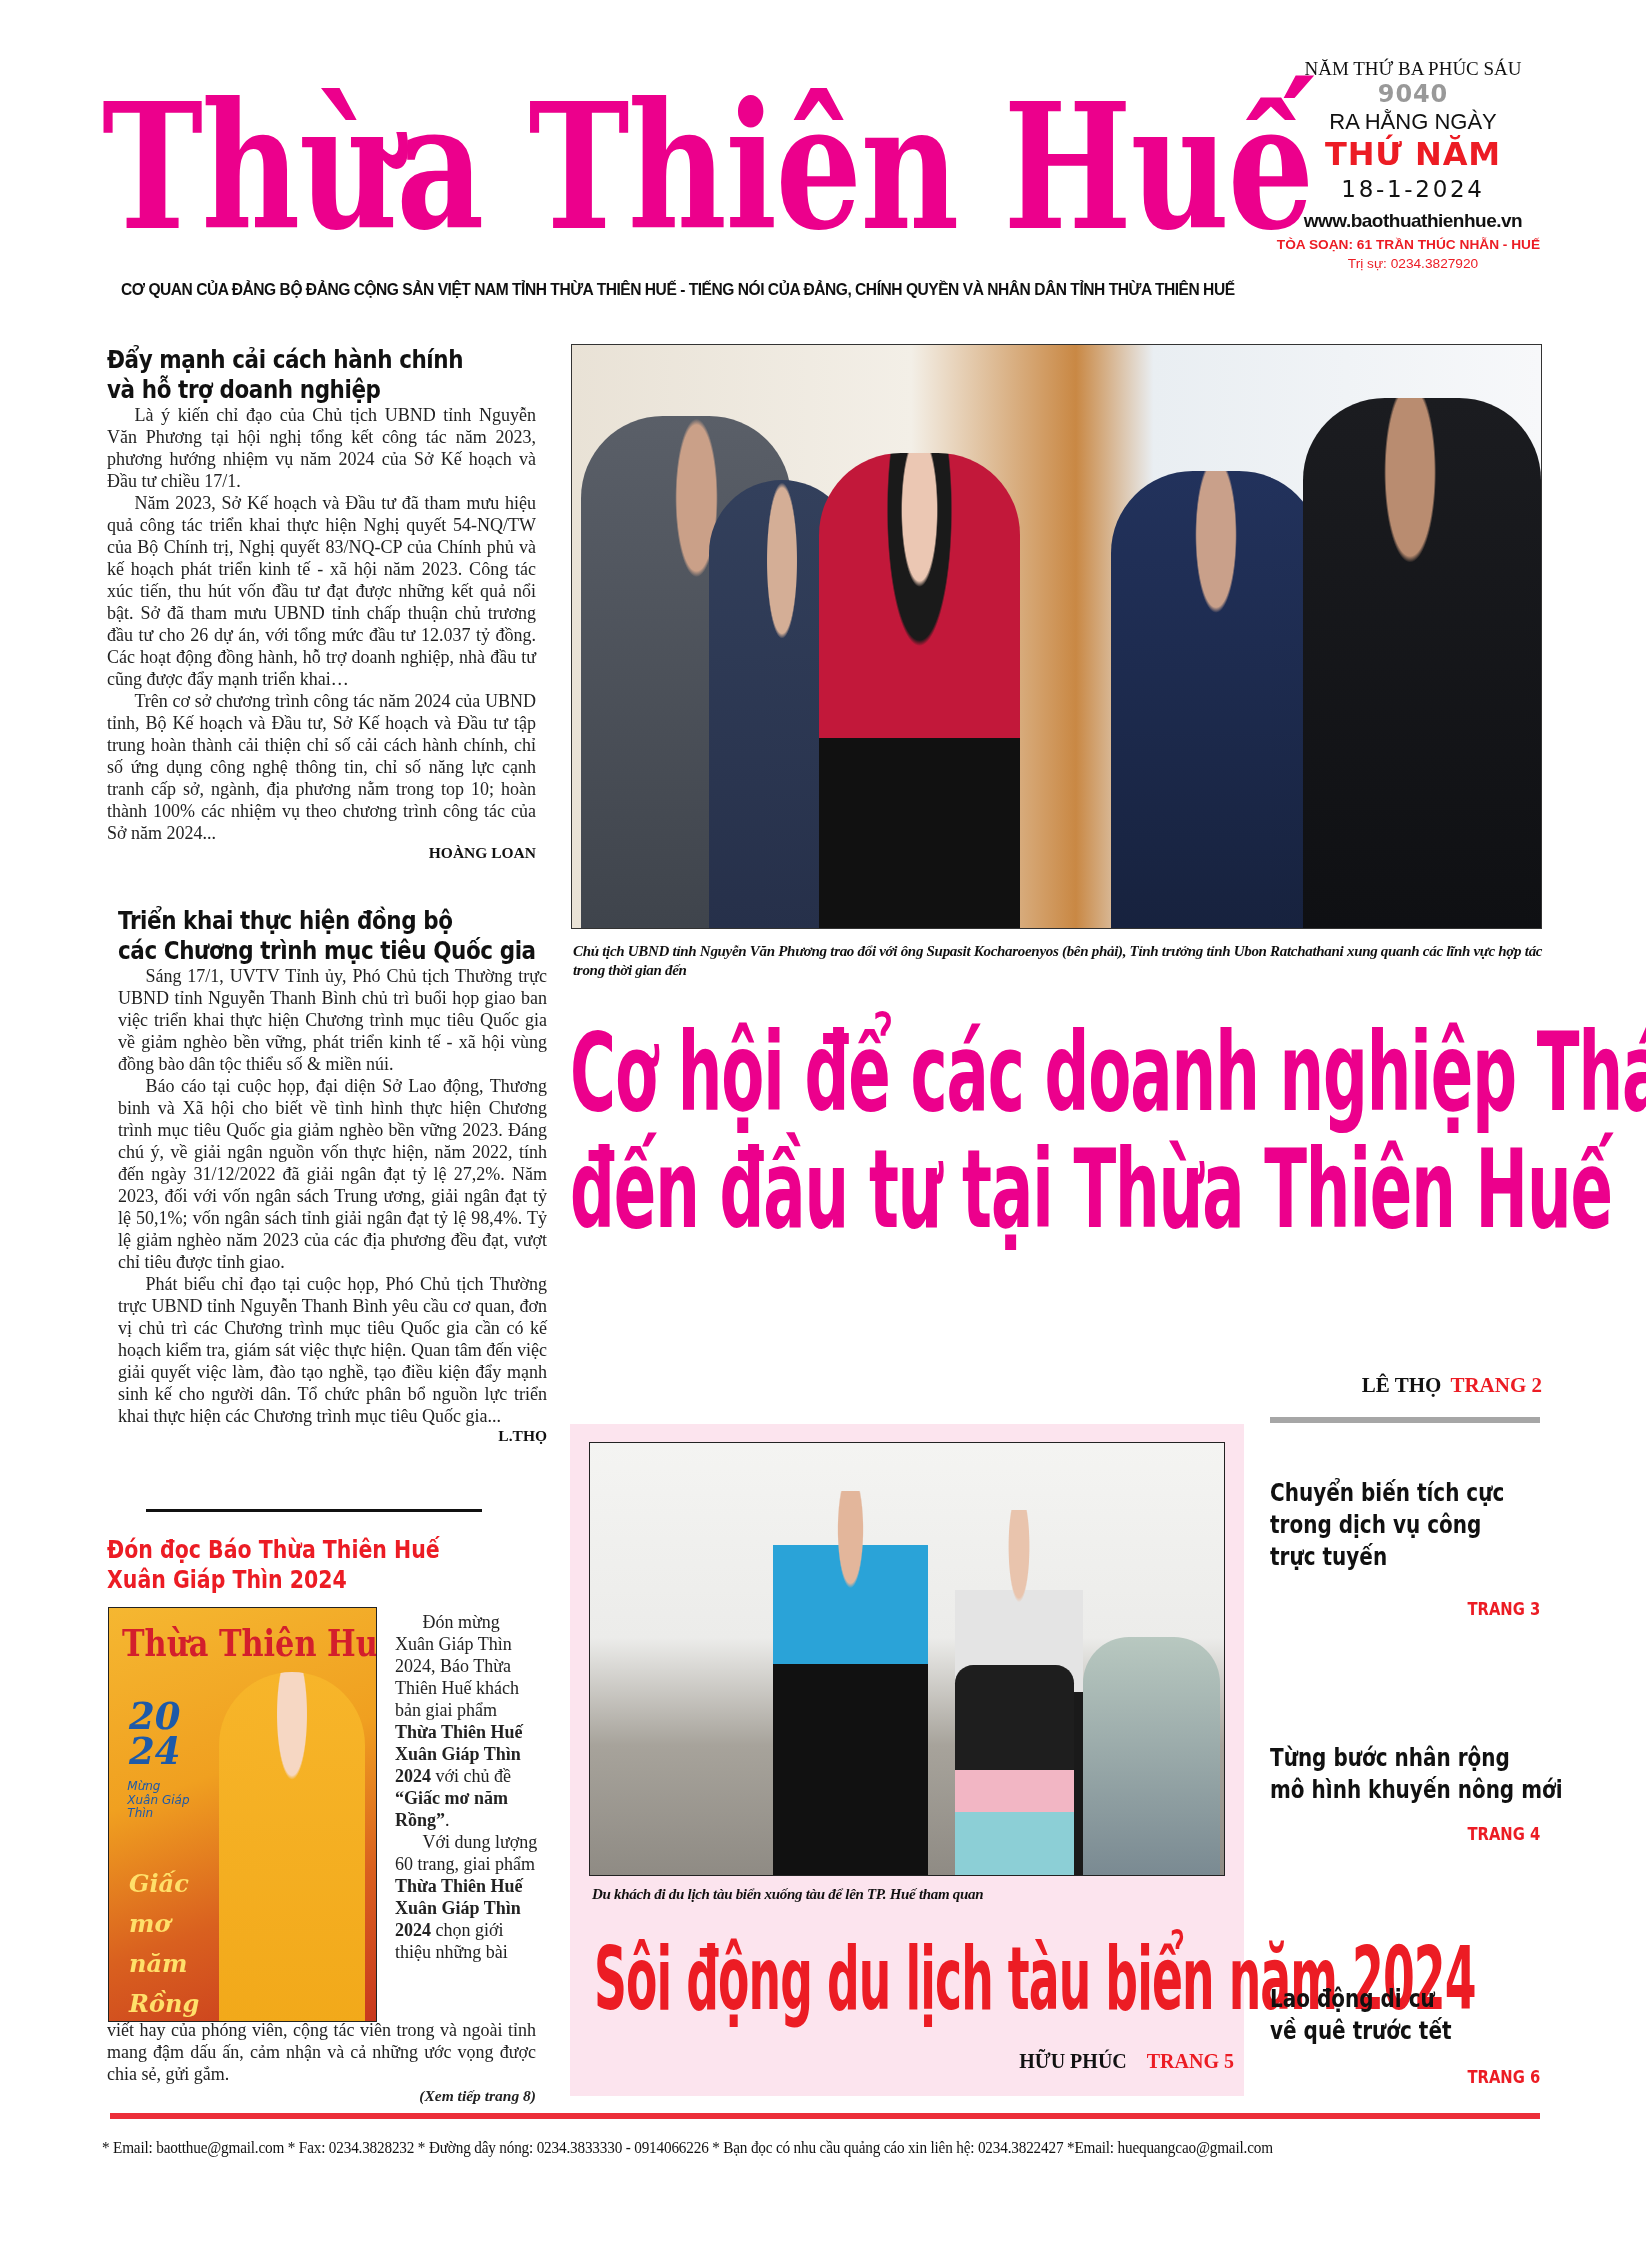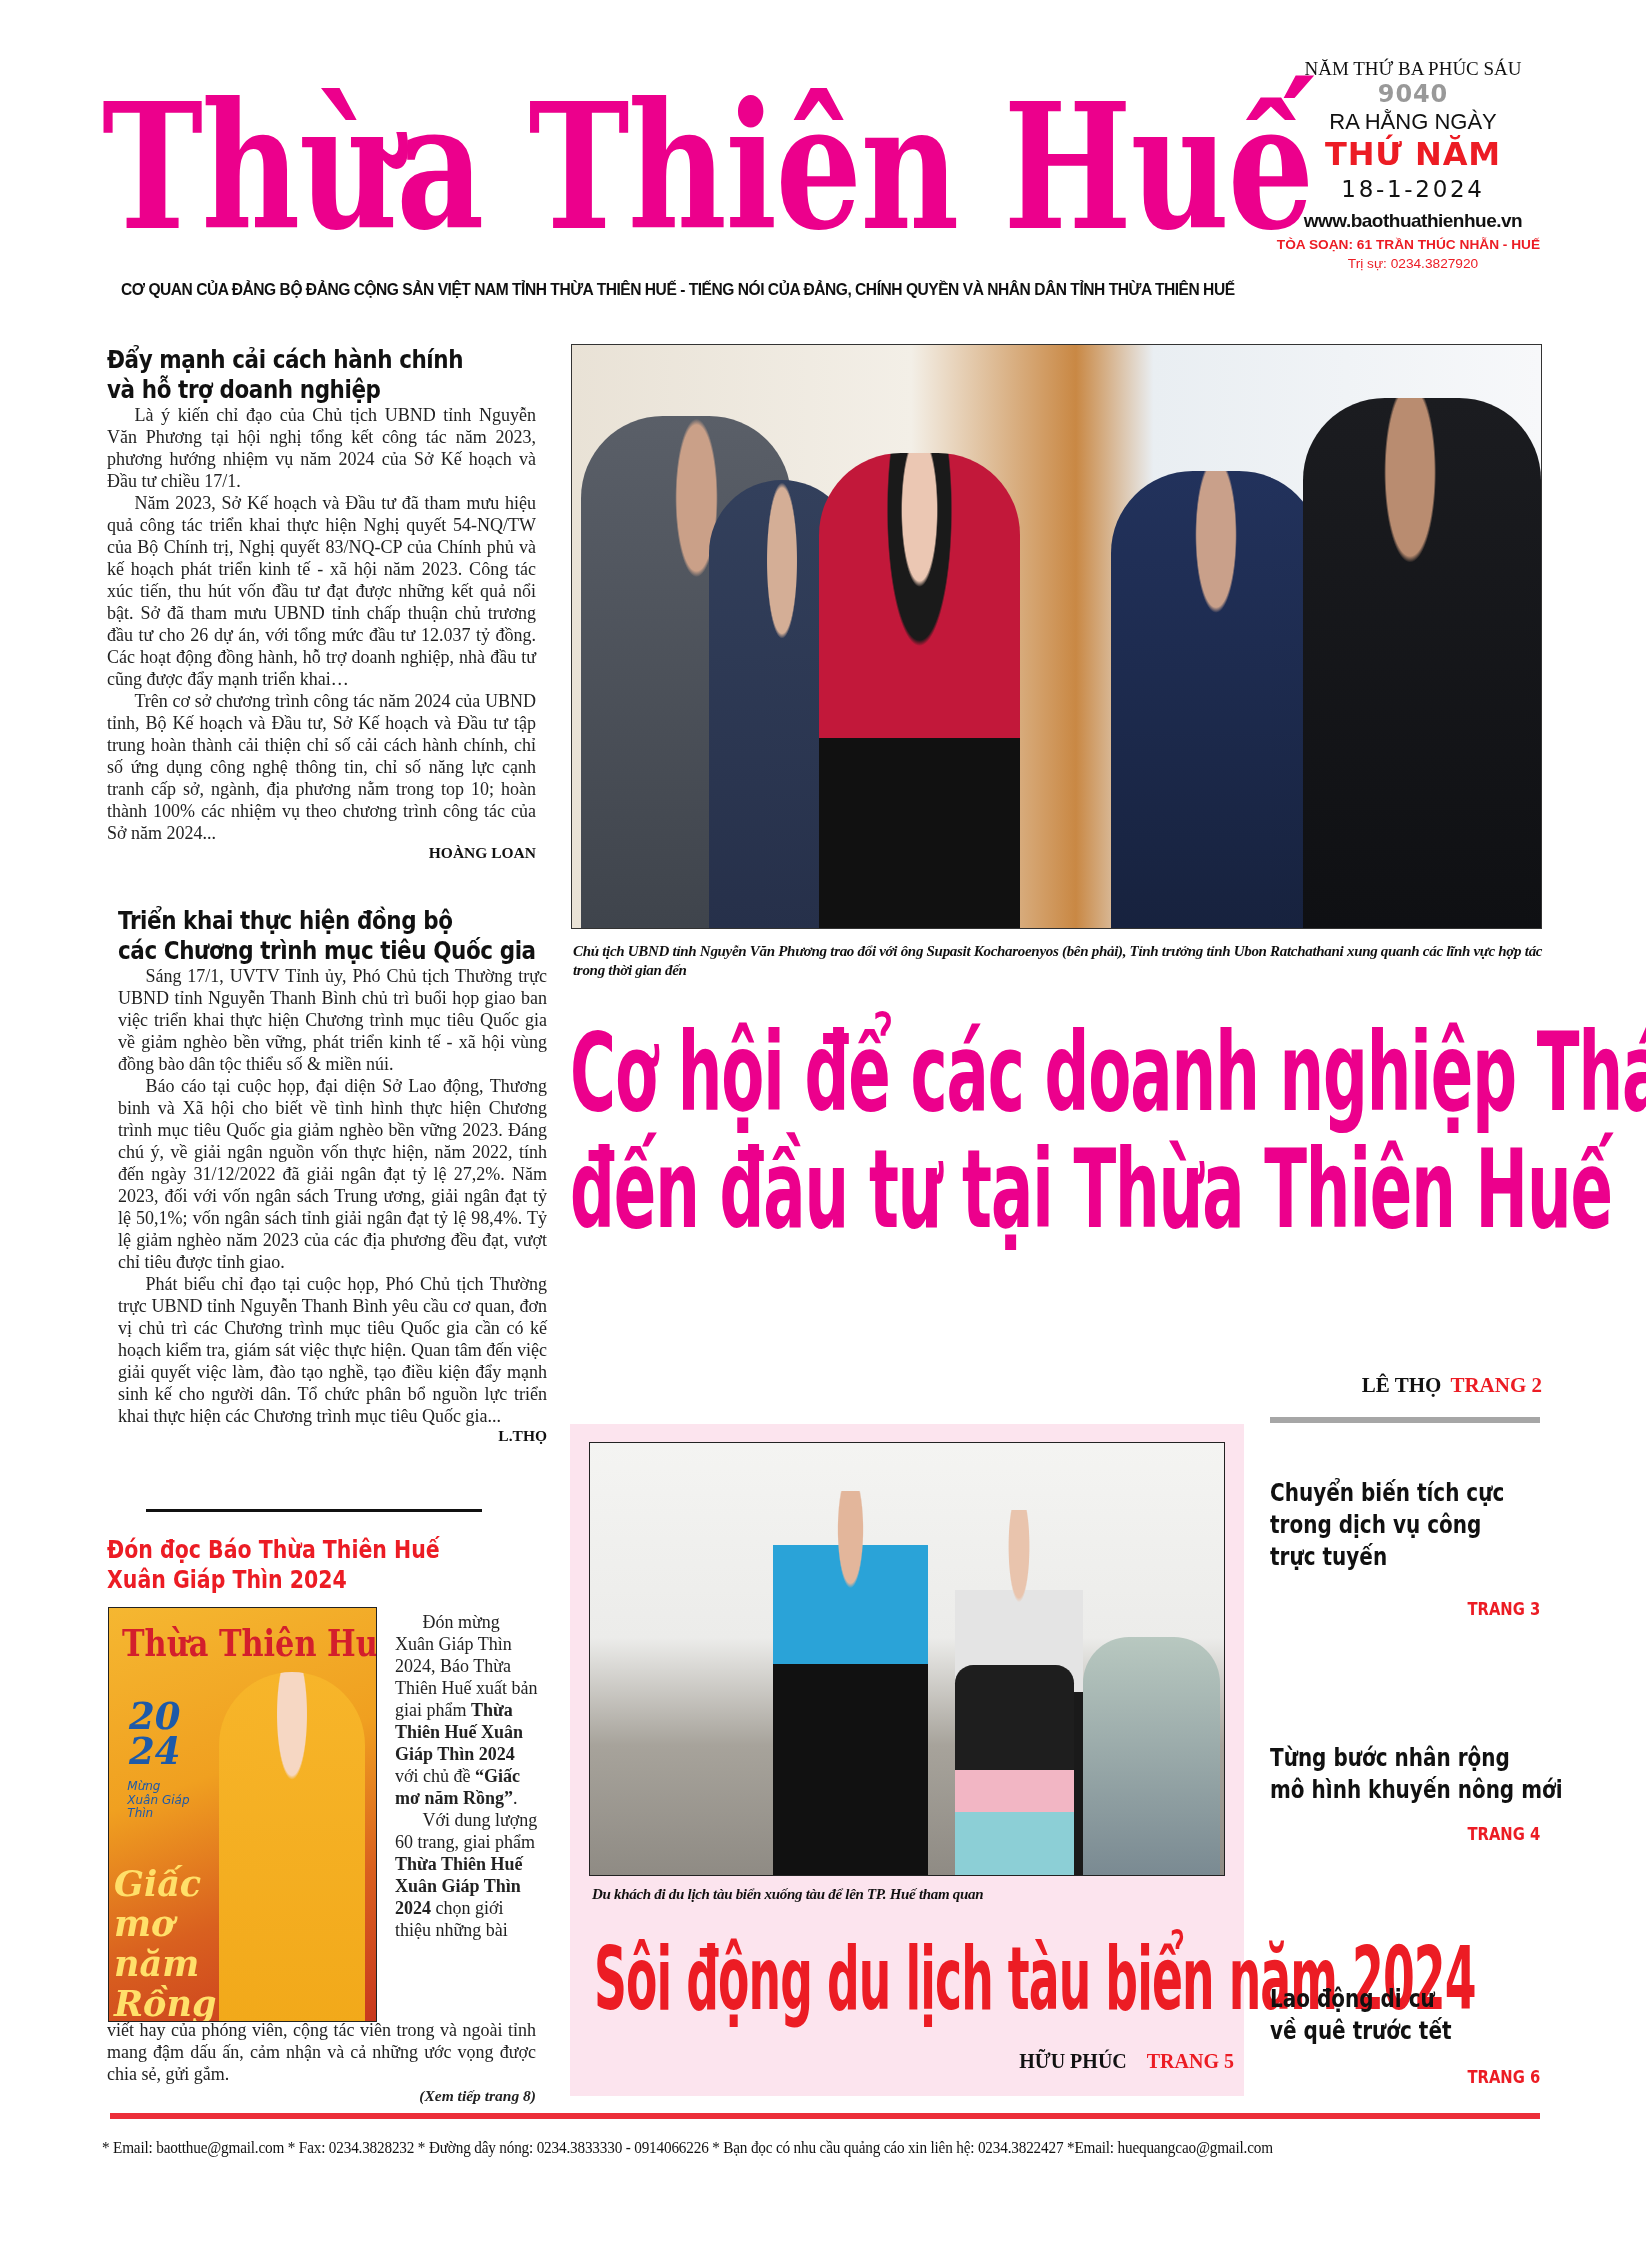--- a/index.html
+++ b/index.html
@@ -29,21 +29,21 @@
   .article-1 { left: 107px; top: 344px; width: 429px; }
   .article-2 { left: 118px; top: 905px; width: 429px; }
   .divider-short { left: 146px; top: 1509px; width: 336px; height: 2.7px; background: #111; }
 
   .promo { left: 107px; top: 1535px; width: 429px; }
   .headline-red { font-family: "DejaVu Sans", sans-serif; font-weight: bold; font-size: 25px; line-height: 30px; color: #ec1c24; transform: scaleX(0.82); transform-origin: left top; white-space: nowrap; }
   .promo-cover { left: 108px; top: 1607px; width: 269px; height: 415px; border: 0.9px solid #222; background: linear-gradient(160deg, #f5b731 0%, #f0a020 40%, #d9601f 70%, #c8381e 100%); overflow: hidden; }
   .cover-title { position: absolute; left: 12.8px; top: 12.8px; font-family: "DejaVu Serif", serif; font-weight: bold; font-size: 37px; color: #d31f2c; white-space: nowrap; transform: scaleX(0.82); transform-origin: left top; }
   .cover-year { position: absolute; left: 20px; top: 91px; font-family: "DejaVu Serif", serif; font-style: italic; font-weight: bold; font-size: 37px; color: #1e5aa8; line-height: 35px; width: 55px; }
   .cover-sub { position: absolute; left: 18.3px; top: 172px; font-family: "DejaVu Sans", sans-serif; font-style: italic; font-size: 12px; color: #1e5aa8; width: 64px; line-height: 13.7px; }
-  .cover-slogan { position: absolute; left: 5px; top: 256px; font-family: "DejaVu Serif", serif; font-style: italic; font-weight: bold; font-size: 35px; line-height: 40px; color: #ffe06a; width: 91px; }
+  .cover-slogan { position: absolute; left: 20px; top: 256px; font-family: "DejaVu Serif", serif; font-style: italic; font-weight: bold; font-size: 24px; line-height: 40px; color: #ffe06a; width: 91px; }
   .cover-person { position: absolute; left: 110px; top: 64px; width: 146px; height: 351px; background: radial-gradient(ellipse at 50% 12%, #f6d7c3 0 14%, transparent 15%), linear-gradient(#f7b52a, #f2a91a); border-radius: 73px 73px 0 0; }
   .promo-text { left: 395px; top: 1611px; width: 143px; }
   .promo-text-wide { left: 107px; top: 2019px; width: 429px; }
   .see-more { font-family: "Liberation Serif", serif; font-style: italic; font-weight: bold; font-size: 15.5px; text-align: right; }
 
   
   .photo-main { left: 571px; top: 344px; width: 971px; height: 585px; border: 0.9px solid #333; overflow: hidden; background: linear-gradient(90deg, #e9e2d6 0%, #f3efe7 35%, #c98844 52%, #e9eef2 60%, #f7f8fa 100%); }
   .person { position: absolute; bottom: 0; border-radius: 82px 82px 0 0; }
   .caption-italic { font-family: "Liberation Serif", serif; font-style: italic; font-weight: bold; font-size: 15px; line-height: 19px; color: #111; letter-spacing: -0.3px; }
   .caption-main { left: 573px; top: 942px; width: 971px; }
@@ -126,21 +126,21 @@
 
 <div class="abs promo-cover">
   <div class="cover-person"></div>
   <div class="cover-title">Thừa Thiên Huế</div>
   <div class="cover-year">20 24</div>
   <div class="cover-sub">Mừng Xuân Giáp Thìn</div>
   <div class="cover-slogan">Giấc mơ năm Rồng</div>
 </div>
 
 <div class="abs promo-text body-text" style="text-align:left;">
-  <p><span>Đón mừng Xuân Giáp Thìn 2024, Báo Thừa Thiên Huế xuất bản giai phẩm </span><b>Thừa Thiên Huế Xuân Giáp Thìn 2024</b><span> với chủ đề </span><b>“Giấc mơ năm Rồng”</b><span>.</span></p>
+  <p><span>Đón mừng Xuân Giáp Thìn 2024, Báo Thừa Thiên Huế khách bản giai phẩm </span><b>Thừa Thiên Huế Xuân Giáp Thìn 2024</b><span> với chủ đề </span><b>“Giấc mơ năm Rồng”</b><span>.</span></p>
   <p><span>Với dung lượng 60 trang, giai phẩm </span><b>Thừa Thiên Huế Xuân Giáp Thìn 2024</b><span> chọn giới thiệu những bài</span></p>
 </div>
 <div class="abs promo-text-wide body-text">
   <div>viết hay của phóng viên, cộng tác viên trong và ngoài tỉnh mang đậm dấu ấn, cảm nhận và cả những ước vọng được chia sẻ, gửi gắm.</div>
   <div class="see-more">(Xem tiếp trang 8)</div>
 </div>
 
 <div class="abs photo-main">
   <div class="person" style="left:9.1px;width:210px;height:512px;background:radial-gradient(ellipse at 55% 16%, #caa088 0 12%, transparent 13%), linear-gradient(#5a5f68,#3f444c);"></div>
   <div class="person" style="left:137px;width:146px;height:448px;background:radial-gradient(ellipse at 50% 18%, #d4ae96 0 14%, transparent 15%), linear-gradient(#33405c,#26304a);"></div>

